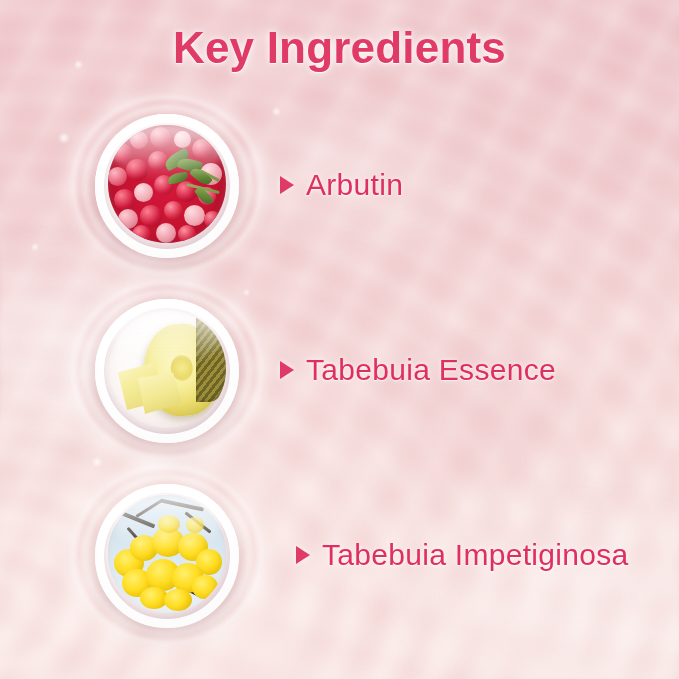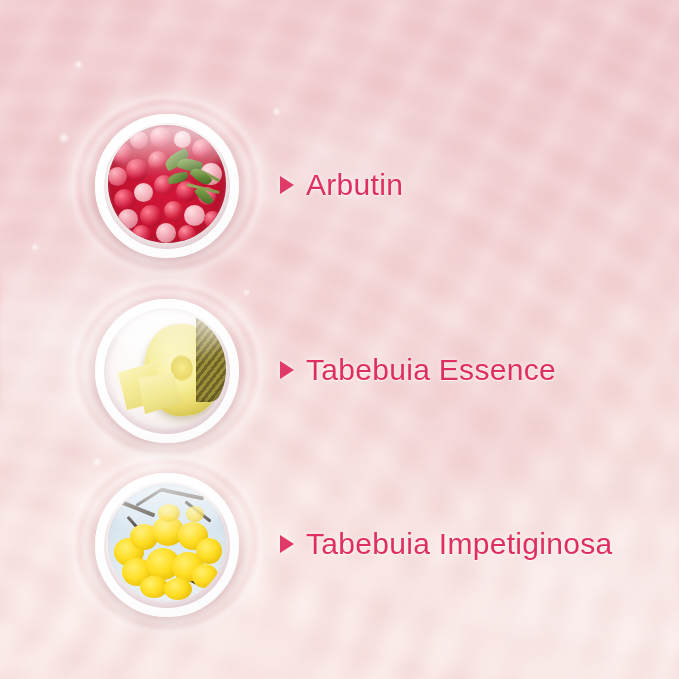--- a/index.html
+++ b/index.html
@@ -101,21 +101,21 @@
   .row {
     position: absolute;
     left: 0;
     width: 679px;
     height: 180px;
     display: flex;
     align-items: center;
   }
   #row-0 { top: 95px; }
   #row-1 { top: 280px; }
-  #row-2 { top: 454px; }
+  #row-2 { top: 465px; gap: 16px; }
 
   
   .bowl-wrap {
     position: relative;
     width: 190px;
     height: 180px;
     margin-left: 72px;
     flex: 0 0 auto;
   }
   .ripple-ring {
@@ -297,20 +297,21 @@
   <div class="bg-ripples2"></div>
   <div class="bg-sheen"></div>
 
   <div class="sparkle" style="left:58px;top:132px;width:12px;height:12px;"></div>
   <div class="sparkle" style="left:272px;top:107px;width:9px;height:9px;"></div>
   <div class="sparkle" style="left:31px;top:243px;width:8px;height:8px;"></div>
   <div class="sparkle" style="left:92px;top:457px;width:10px;height:10px;"></div>
   <div class="sparkle" style="left:243px;top:289px;width:7px;height:7px;"></div>
   <div class="sparkle" style="left:74px;top:60px;width:9px;height:9px;"></div>
 
+  <div class="title">Key Ingredients</div>
 
   <div class="row" id="row-0">
     <div class="bowl-wrap">
       <div class="ripple-ring ring-a"></div>
       <div class="ripple-ring ring-b"></div>
       <div class="bowl-shadow"></div>
       <div class="bowl">
         <div class="bowl-inner">
           <div class="berries">
             <div class="berry" style="left:4px;top:18px;width:20px;height:20px;background:radial-gradient(circle at 34% 30%,#ff7d92,#d41c3f 60%,#93102a);"></div>

